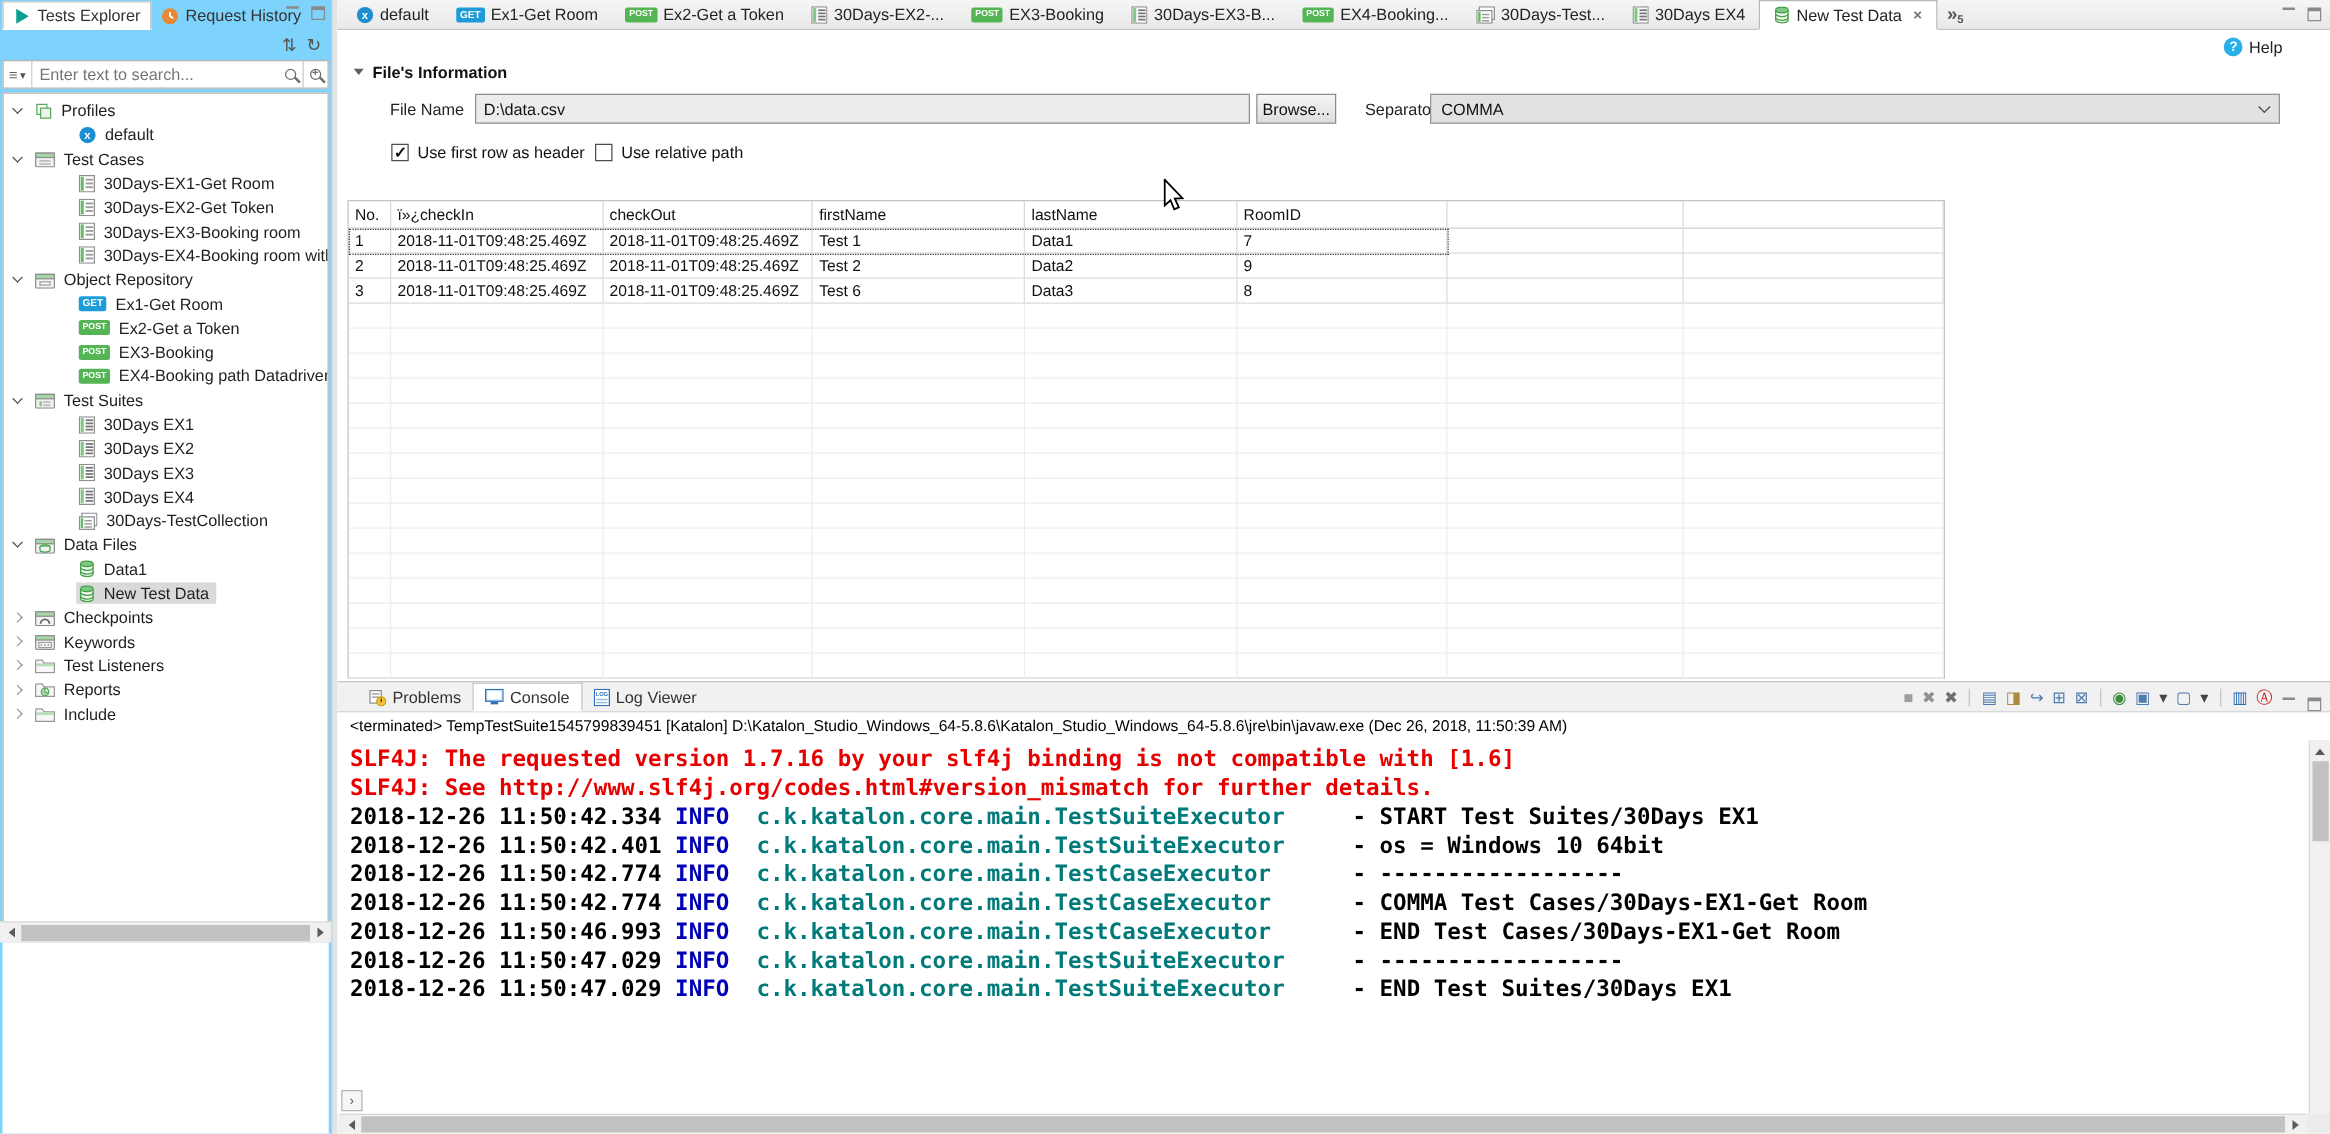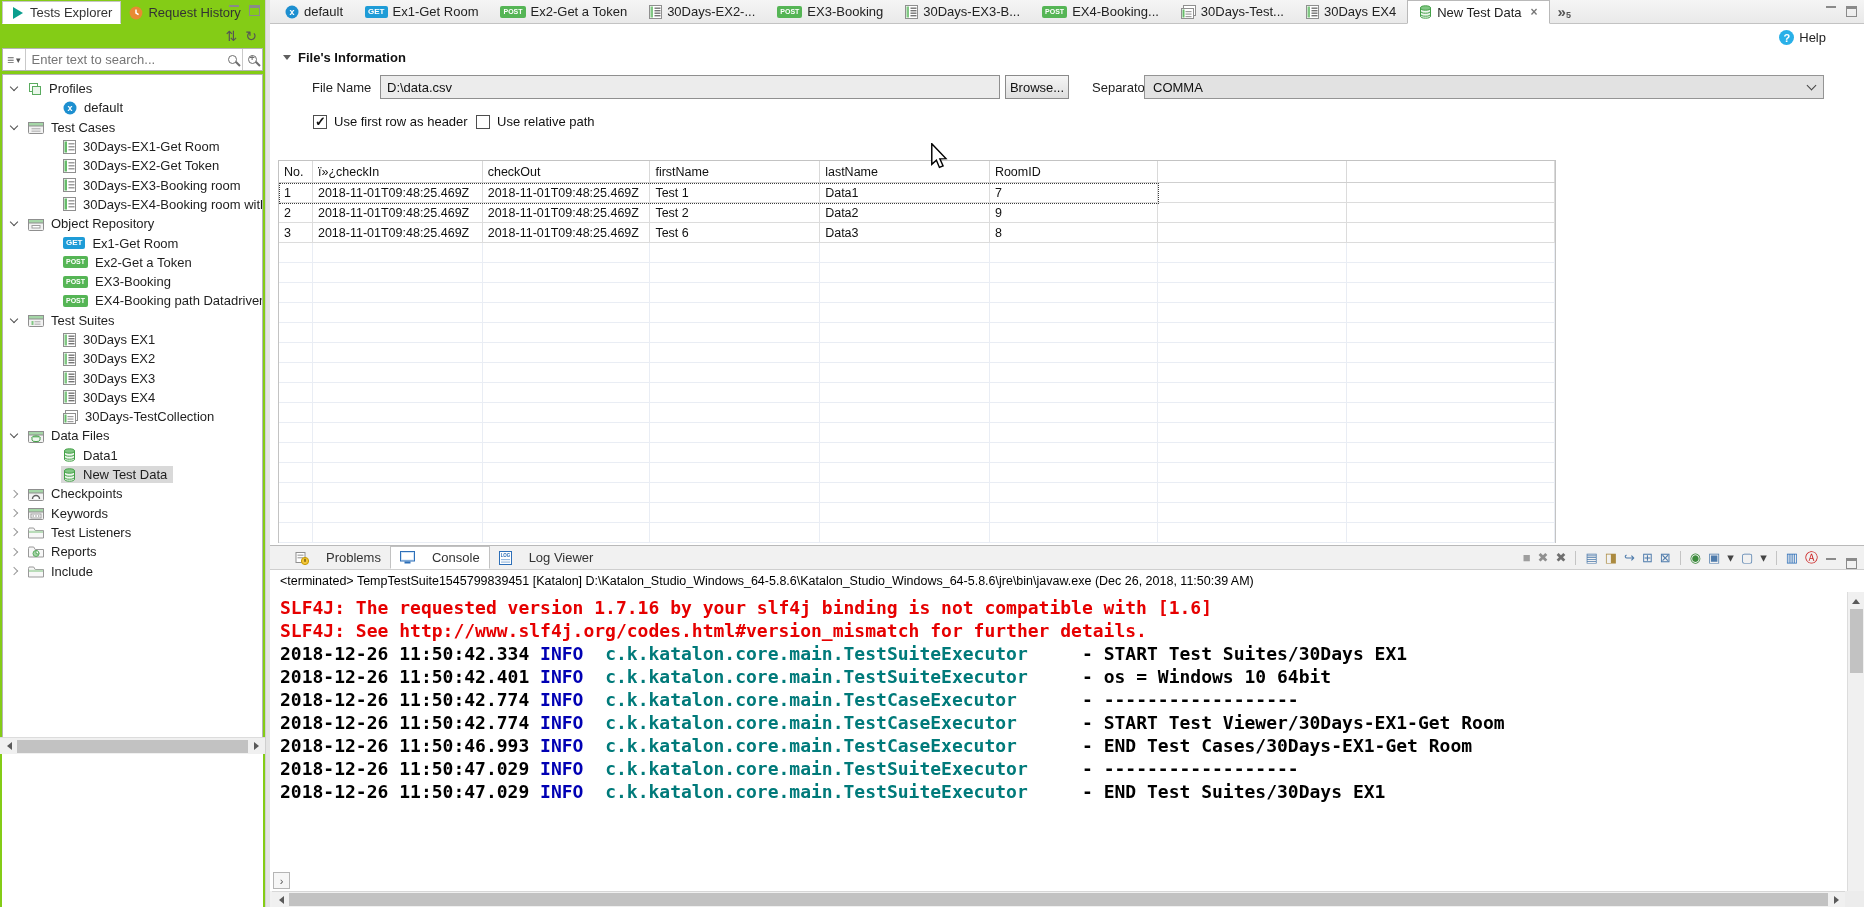--- a/index.html
+++ b/index.html
@@ -4,21 +4,21 @@
 <style>
   html,body{margin:0;padding:0;}
   body{width:1864px;height:907px;position:relative;background:#f0f0f0;
        font-family:"Liberation Sans",sans-serif;overflow:hidden;color:#1e1e1e;}
   *{box-sizing:border-box;}
   .icn{display:inline-flex;align-items:center;justify-content:center;flex:0 0 auto;}
   .icn svg{display:block;}
   .badge{display:inline-block;font:bold 8px "Liberation Sans",sans-serif;color:#fff;
          border-radius:2px;padding:2px 3px;line-height:8px;letter-spacing:0;}
   
-  #left-panel{position:absolute;left:0;top:0;width:266px;height:907px;background:#84cc16;border-right:1px solid #cfcfcf;}
+  #left-panel{position:absolute;left:0;top:0;width:266px;height:907px;background:#7dd3fc;border-right:1px solid #cfcfcf;}
   .lp-tabrow{height:24px;display:flex;align-items:flex-end;padding-left:2px;position:relative;}
   .lp-tab{display:flex;align-items:center;gap:5px;height:23px;padding:0 8px;font-size:13px;color:#333;}
   .lp-tab.active{background:#fff;border:1px solid #c6c6c6;border-bottom:1px solid #fff;}
   .lp-chrome{position:absolute;right:5px;top:5px;display:flex;gap:9px;}
   .ch-min,.ch-max{width:11px;height:11px;position:relative;cursor:default;}
   .ch-min::after{content:"";position:absolute;left:0;top:0;width:10px;height:2px;background:#8a8a8a;}
   .ch-max{border:1.5px solid #8a8a8a;border-top:3px solid #8a8a8a;}
   .lp-toolbar{height:23px;display:flex;justify-content:flex-end;align-items:center;gap:8px;padding-right:8px;
               font-size:14px;color:#555;}
   .lp-toolbar span{cursor:default;}
@@ -79,21 +79,21 @@
   #data-table{position:absolute;left:8px;top:136px;width:1278px;height:383px;border:1px solid #c3c3c3;background:#fff;}
   .t-hrow{display:flex;height:22px;border-bottom:1px solid #cfcfcf;}
   .t-hrow .tc{font-size:12.5px;color:#111;border-right:1px solid #d9d9d9;display:flex;align-items:center;padding-left:5px;}
   .t-row{display:flex;height:20px;}
   .t-row .tc{font-size:12.5px;color:#111;border-right:1px solid #dcdcdc;border-bottom:1px solid #dcdcdc;display:flex;align-items:center;padding-left:5px;white-space:nowrap;overflow:hidden;}
   .t-row.emptyrow .tc{border-right:1px solid #e9edf4;border-bottom:1px solid #e9edf4;}
   #sel-overlay{position:absolute;left:0;top:22px;width:880px;height:21px;border:1px dotted #3c3c3c;pointer-events:none;}
   
   #console{position:absolute;left:0;top:545px;right:0;height:362px;background:#f1f1f1;border-top:1px solid #b9b9b9;}
   .c-tabs{height:24px;display:flex;align-items:flex-end;padding-left:16px;font-size:13px;position:relative;border-bottom:1px solid #cfcfcf;background:#f1f1f1;}
-  .ctab{display:flex;align-items:center;gap:17px;height:23px;padding:0 9px;color:#333;}
+  .ctab{display:flex;align-items:center;gap:5px;height:23px;padding:0 9px;color:#333;}
   .ctab.active{background:#fff;border:1px solid #c2c2c2;border-bottom:1px solid #fff;}
   .c-toolbar{margin-left:auto;display:flex;align-items:center;gap:7px;padding-right:8px;height:100%;}
   .tbi{font-size:13px;line-height:13px;cursor:default;}
   .tbsep{width:1px;height:14px;background:#c4c4c4;margin:0 2px;}
   .c-body{position:absolute;left:0;top:24px;right:0;bottom:16px;background:#fff;}
   .c-status{height:21px;font-size:12.5px;color:#000;padding:4px 0 0 10px;white-space:nowrap;overflow:hidden;}
   .c-log{position:absolute;left:0;top:22px;right:18px;bottom:0;overflow:hidden;padding:4px 0 0 10px;
          font-family:"DejaVu Sans Mono",monospace;font-size:18px;font-weight:bold;}
   .c-line{white-space:pre;line-height:23px;height:23px;}
   .c-line .err{color:#e60000;}
@@ -900,21 +900,21 @@
       </span>
     </div>
     <div class="c-body">
       <div class="c-status">&lt;terminated&gt; TempTestSuite1545799839451 [Katalon] D:\Katalon_Studio_Windows_64-5.8.6\Katalon_Studio_Windows_64-5.8.6\jre\bin\javaw.exe (Dec 26, 2018, 11:50:39 AM)</div>
       <div class="c-log" id="console-log">
           <div class="c-line"><span class="err">SLF4J: The requested version 1.7.16 by your slf4j binding is not compatible with [1.6]</span></div>
           <div class="c-line"><span class="err">SLF4J: See http://www.slf4j.org/codes.html#version_mismatch for further details.</span></div>
           <div class="c-line"><span class="t">2018-12-26 11:50:42.334 </span><span class="lv">INFO  </span><span class="lg">c.k.katalon.core.main.TestSuiteExecutor     </span><span class="m">- START Test Suites/30Days EX1</span></div>
           <div class="c-line"><span class="t">2018-12-26 11:50:42.401 </span><span class="lv">INFO  </span><span class="lg">c.k.katalon.core.main.TestSuiteExecutor     </span><span class="m">- os = Windows 10 64bit</span></div>
           <div class="c-line"><span class="t">2018-12-26 11:50:42.774 </span><span class="lv">INFO  </span><span class="lg">c.k.katalon.core.main.TestCaseExecutor      </span><span class="m">- ------------------</span></div>
-          <div class="c-line"><span class="t">2018-12-26 11:50:42.774 </span><span class="lv">INFO  </span><span class="lg">c.k.katalon.core.main.TestCaseExecutor      </span><span class="m">- START Test Viewer/30Days-EX1-Get Room</span></div>
+          <div class="c-line"><span class="t">2018-12-26 11:50:42.774 </span><span class="lv">INFO  </span><span class="lg">c.k.katalon.core.main.TestCaseExecutor      </span><span class="m">- COMMA Test Cases/30Days-EX1-Get Room</span></div>
           <div class="c-line"><span class="t">2018-12-26 11:50:46.993 </span><span class="lv">INFO  </span><span class="lg">c.k.katalon.core.main.TestCaseExecutor      </span><span class="m">- END Test Cases/30Days-EX1-Get Room</span></div>
           <div class="c-line"><span class="t">2018-12-26 11:50:47.029 </span><span class="lv">INFO  </span><span class="lg">c.k.katalon.core.main.TestSuiteExecutor     </span><span class="m">- ------------------</span></div>
           <div class="c-line"><span class="t">2018-12-26 11:50:47.029 </span><span class="lv">INFO  </span><span class="lg">c.k.katalon.core.main.TestSuiteExecutor     </span><span class="m">- END Test Suites/30Days EX1</span></div>
         </div>
     </div>
     <div class="c-vscroll">
       <span class="sb-btn">
           <span class="tri-up"></span>
         </span>
       <span class="sb-thumb-v"></span>

